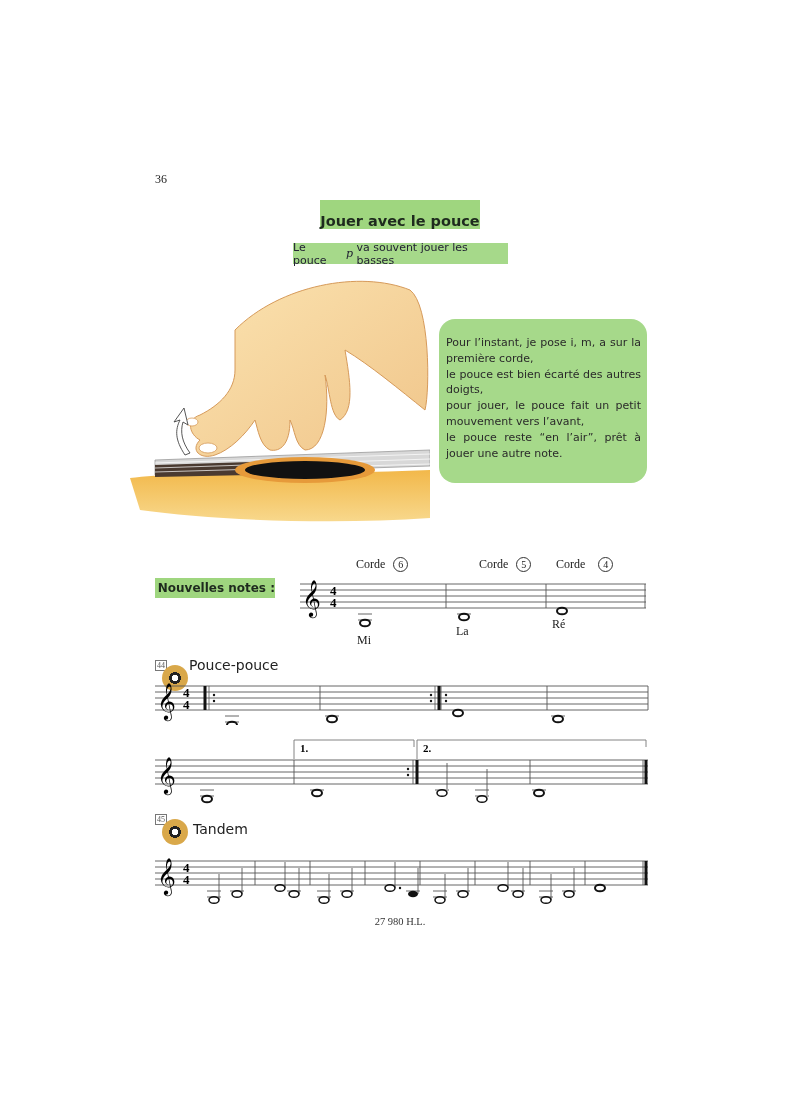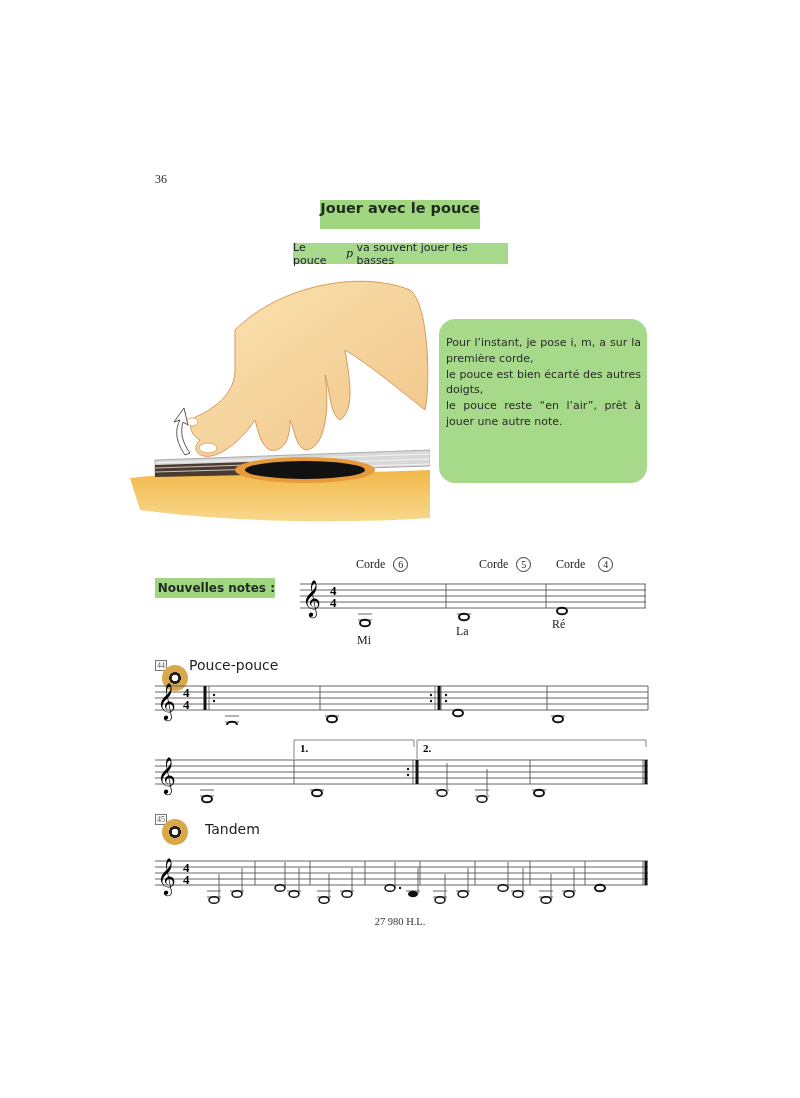--- a/index.html
+++ b/index.html
@@ -2,21 +2,21 @@
 <html><head>
 <meta charset="utf-8">
 <style>
   html, body { margin: 0; padding: 0; background: #ffffff; }
   body { width: 800px; height: 1098px; position: relative; overflow: hidden;
          font-family: "DejaVu Sans", sans-serif; color: #1a1a1a; }
   .abs { position: absolute; }
   .serif { font-family: "Liberation Serif", "DejaVu Serif", serif; }
   .page-num { left: 155px; top: 172px; font-size: 12px; }
   .title-box { left: 320px; top: 200px; width: 160px; height: 29px; background: #9fd67f;
-               display: flex; align-items: flex-start; justify-content: center;
+               display: flex; align-items: flex-end; justify-content: center;
                font-weight: bold; font-size: 14.5px; color: #1e2a1e; }
   .sub-box { left: 293px; top: 243px; width: 215px; height: 21px; background: #a6d98a;
              display: flex; align-items: center; justify-content: center; font-size: 11px; color: #223; }
   .sub-box i { font-family: "DejaVu Serif", serif; }
   .text-box { left: 439px; top: 319px; width: 208px; height: 164px; background: #a6d98a;
               box-sizing: border-box; padding: 16px 6px 0 7px; font-size: 11px; line-height: 15.8px;
               text-align: justify; color: #2a2a2a; border-radius: 16px; }
   .text-box p { margin: 0; text-align-last: left; }
   .illus { left: 130px; top: 270px; width: 300px; height: 260px; }
   .nn-box { left: 155px; top: 578px; width: 120px; height: 20px; background: #9fd67f;
@@ -75,20 +75,21 @@
     <ellipse cx="78" cy="178" rx="9" ry="5" fill="#fff" stroke="#d69a5a" stroke-width="0.8"></ellipse>
     <ellipse cx="62" cy="152" rx="6" ry="4" fill="#fff" stroke="#d69a5a" stroke-width="0.8"></ellipse>
 
     <path d="M55 185 C 45 170, 45 160, 50 150 L 44 152 L 54 138 L 58 155 L 53 152 C 50 162, 52 172, 60 183 Z" fill="#fff" stroke="#444" stroke-width="0.9"></path>
   </svg>
 </div>
 
 <div class="abs text-box">
   <p>Pour l’instant, je pose i, m, a sur la première corde,</p>
   <p>le pouce est bien écarté des autres doigts,</p>
+  <p>pour jouer, le pouce fait un petit mouvement vers l’avant,</p>
   <p>le pouce reste “en l’air”, prêt à jouer une autre note.</p>
 </div>
 
 <div class="abs nn-box">
   <span>Nouvelles notes :</span>
 </div>
 
 <div class="abs serif" style="left:356px;top:557px;font-size:12px;">
   <span>Corde</span>
   <span style="display:inline-block;width:13px;height:13px;border:1px solid #333;border-radius:50%;text-align:center;line-height:13px;font-size:10px;margin-left:5px;">6</span>
@@ -209,21 +210,21 @@
   <ellipse cx="287" cy="56" rx="5" ry="3.3" fill="none" stroke="#111" stroke-width="1.5"></ellipse>
   <ellipse cx="327" cy="62" rx="5" ry="3.3" fill="none" stroke="#111" stroke-width="1.5"></ellipse>
   <ellipse cx="384" cy="56" rx="5" ry="3.3" fill="none" stroke="#111" stroke-width="2"></ellipse>
 </svg>
 
 <div class="abs ex-head" style="left:155px;top:814px;">
   <div style="position:relative;width:34px;height:30px;">
     <div class="ex-num">45</div>
     <div style="position:absolute;left:7px;top:5px;width:26px;height:26px;border-radius:50%;background:radial-gradient(circle,#fff 0 3px,#222 3px 6px,#d9a84a 6px 13px);"></div>
   </div>
-  <span class="ex-title" style="margin-left:16px;">Tandem</span>
+  <span class="ex-title" style="margin-left:4px;">Tandem</span>
 </div>
 
 <svg class="abs" style="left:155px;top:850px;" width="495" height="70">
   <g stroke="#555" stroke-width="0.9">
     <line x1="0" y1="11" x2="493" y2="11"></line>
       <line x1="0" y1="17" x2="493" y2="17"></line>
     <line x1="0" y1="23" x2="493" y2="23"></line>
       <line x1="0" y1="29" x2="493" y2="29"></line>
     <line x1="0" y1="35" x2="493" y2="35"></line>
     <line x1="100" y1="11" x2="100" y2="35"></line>

